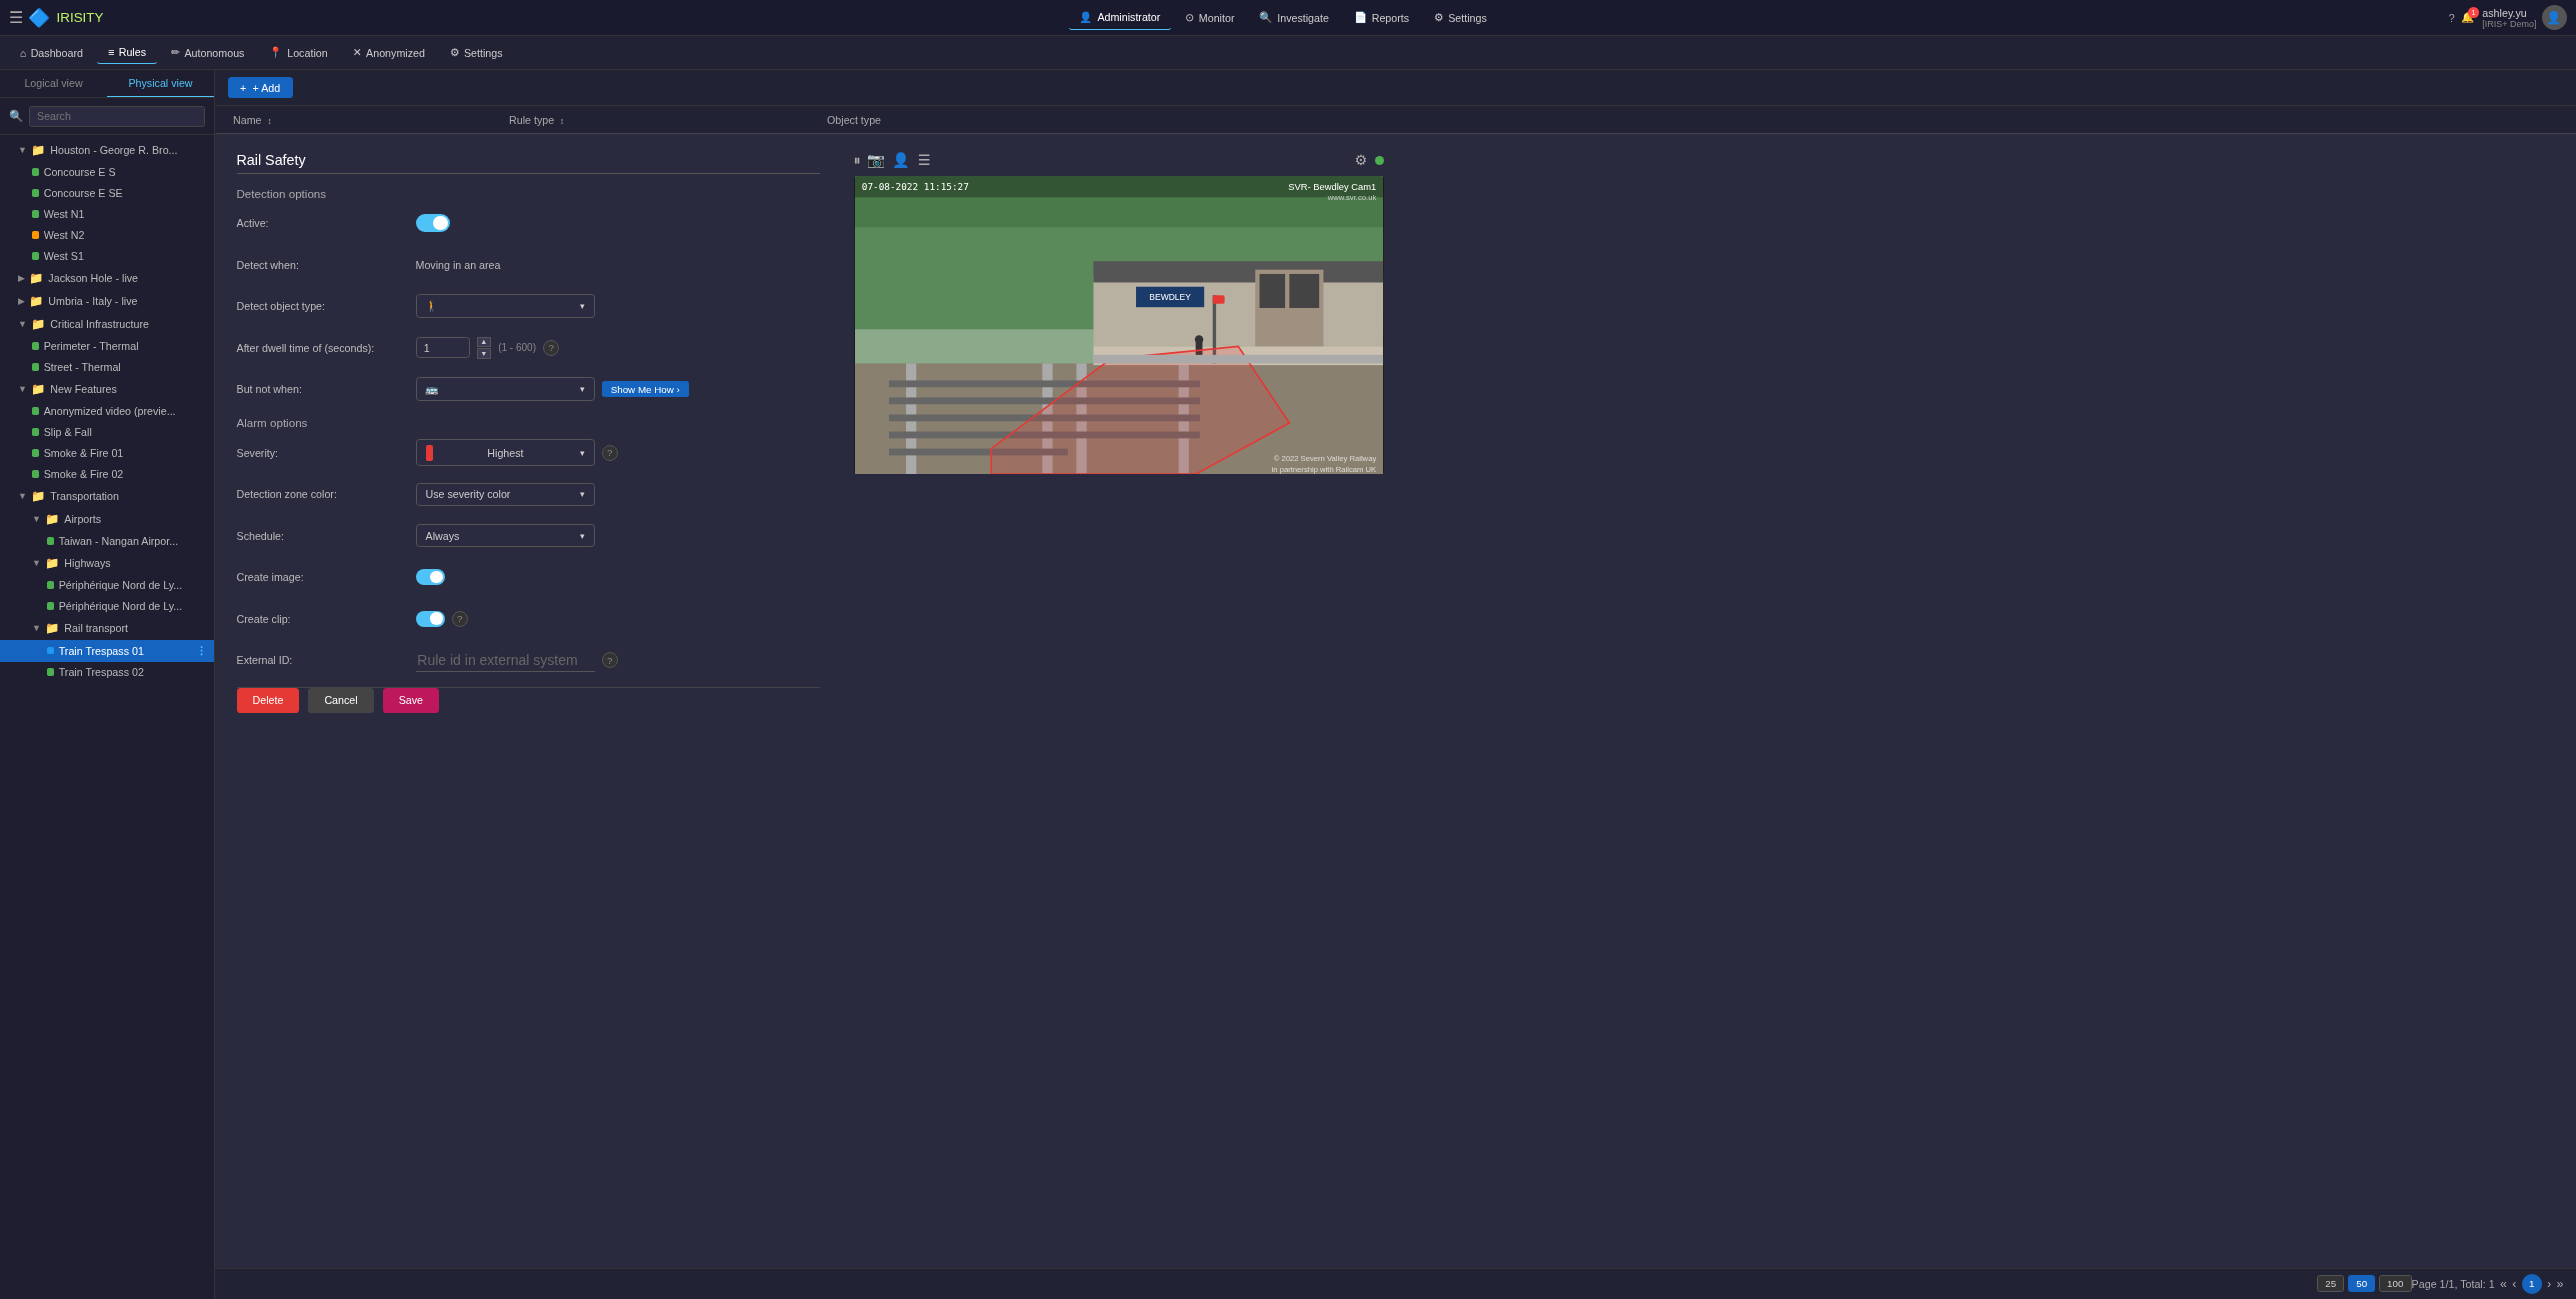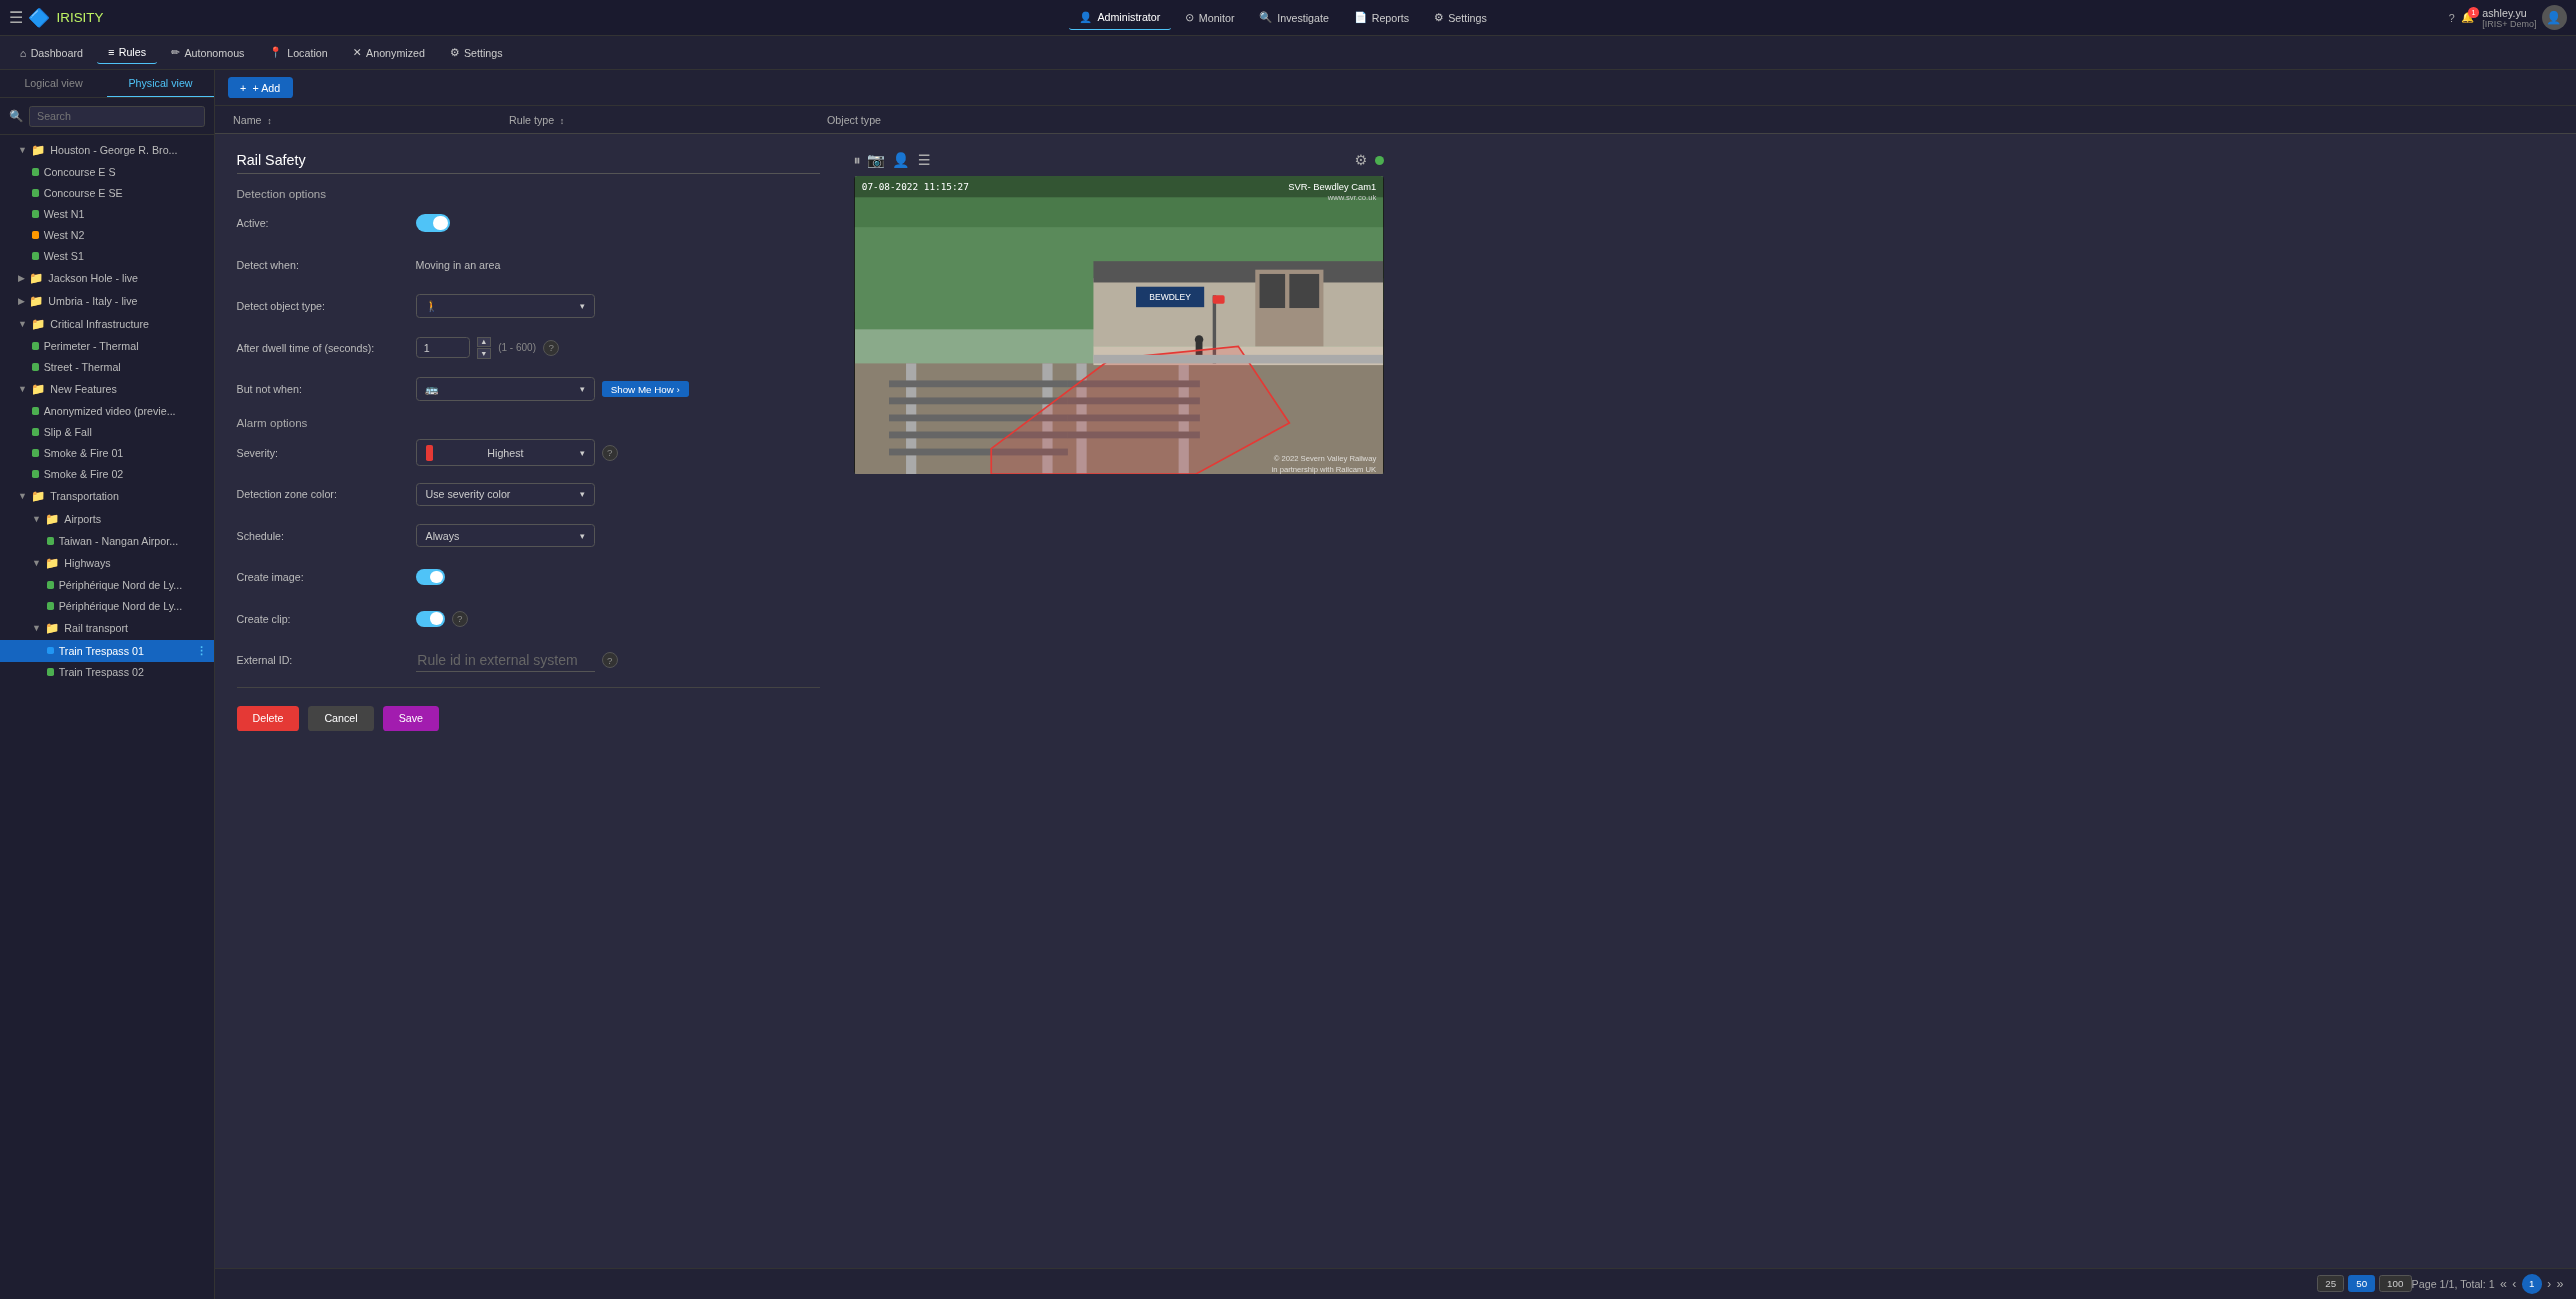--- a/index.html
+++ b/index.html
@@ -149,24 +149,24 @@
     .help-icon { width: 16px; height: 16px; background: #333; border-radius: 50%; display: flex; align-items: center; justify-content: center; font-size: 9.8px; color: #888; cursor: pointer; border: 0.9px solid #555; flex-shrink: 0; }
     .show-me-btn { background: #1565c0; border: none; color: #fff; padding: 2.7px 9px; border-radius: 2.7px; font-size: 9.8px; cursor: pointer; white-space: nowrap; }
     .severity-indicator { width: 7.2px; height: 16px; background: #e53935; border-radius: 1.8px; flex-shrink: 0; }
     .external-id-input {
       background: transparent; border: none; border-bottom: 0.9px solid #555; color: #888;
       padding: 3.6px 1.8px; font-size: 14px; width: 179px; outline: none;
     }
     .external-id-input::placeholder { color: #666; }
 
     
-    .form-actions { display: flex; gap: 9px; padding-top: 18px; border-top: 0.9px solid #444; }
+    .form-actions { display: flex; gap: 9px; padding-top: 0; border-top: 0.9px solid #444; }
     .btn-delete { background: #e53935; border: none; color: #fff; padding: 6.3px 16px; border-radius: 3.6px; cursor: pointer; font-size: 10.7px; }
     .btn-cancel { background: #444; border: none; color: #fff; padding: 6.3px 16px; border-radius: 3.6px; cursor: pointer; font-size: 10.7px; }
-    .btn-save { background: #a21caf; border: none; color: #fff; padding: 6.3px 16px; border-radius: 3.6px; cursor: pointer; font-size: 10.7px; }
+    .btn-save { background: #be185d; border: none; color: #fff; padding: 6.3px 16px; border-radius: 3.6px; cursor: pointer; font-size: 10.7px; }
 
     
     .camera-panel { width: 555px; flex-shrink: 0; padding: 9px 12.5px; position: relative; }
     .camera-header { display: flex; align-items: center; gap: 7.2px; margin-bottom: 7.2px; }
     .camera-controls { display: flex; gap: 7.2px; }
     .cam-btn { background: none; border: none; color: #aaa; cursor: pointer; font-size: 14.3px; }
     .cam-spacer { flex: 1; }
     .cam-settings { color: #aaa; cursor: pointer; font-size: 14.3px; }
     .cam-status-dot { width: 9px; height: 9px; background: #4caf50; border-radius: 50%; }
     .camera-feed {

